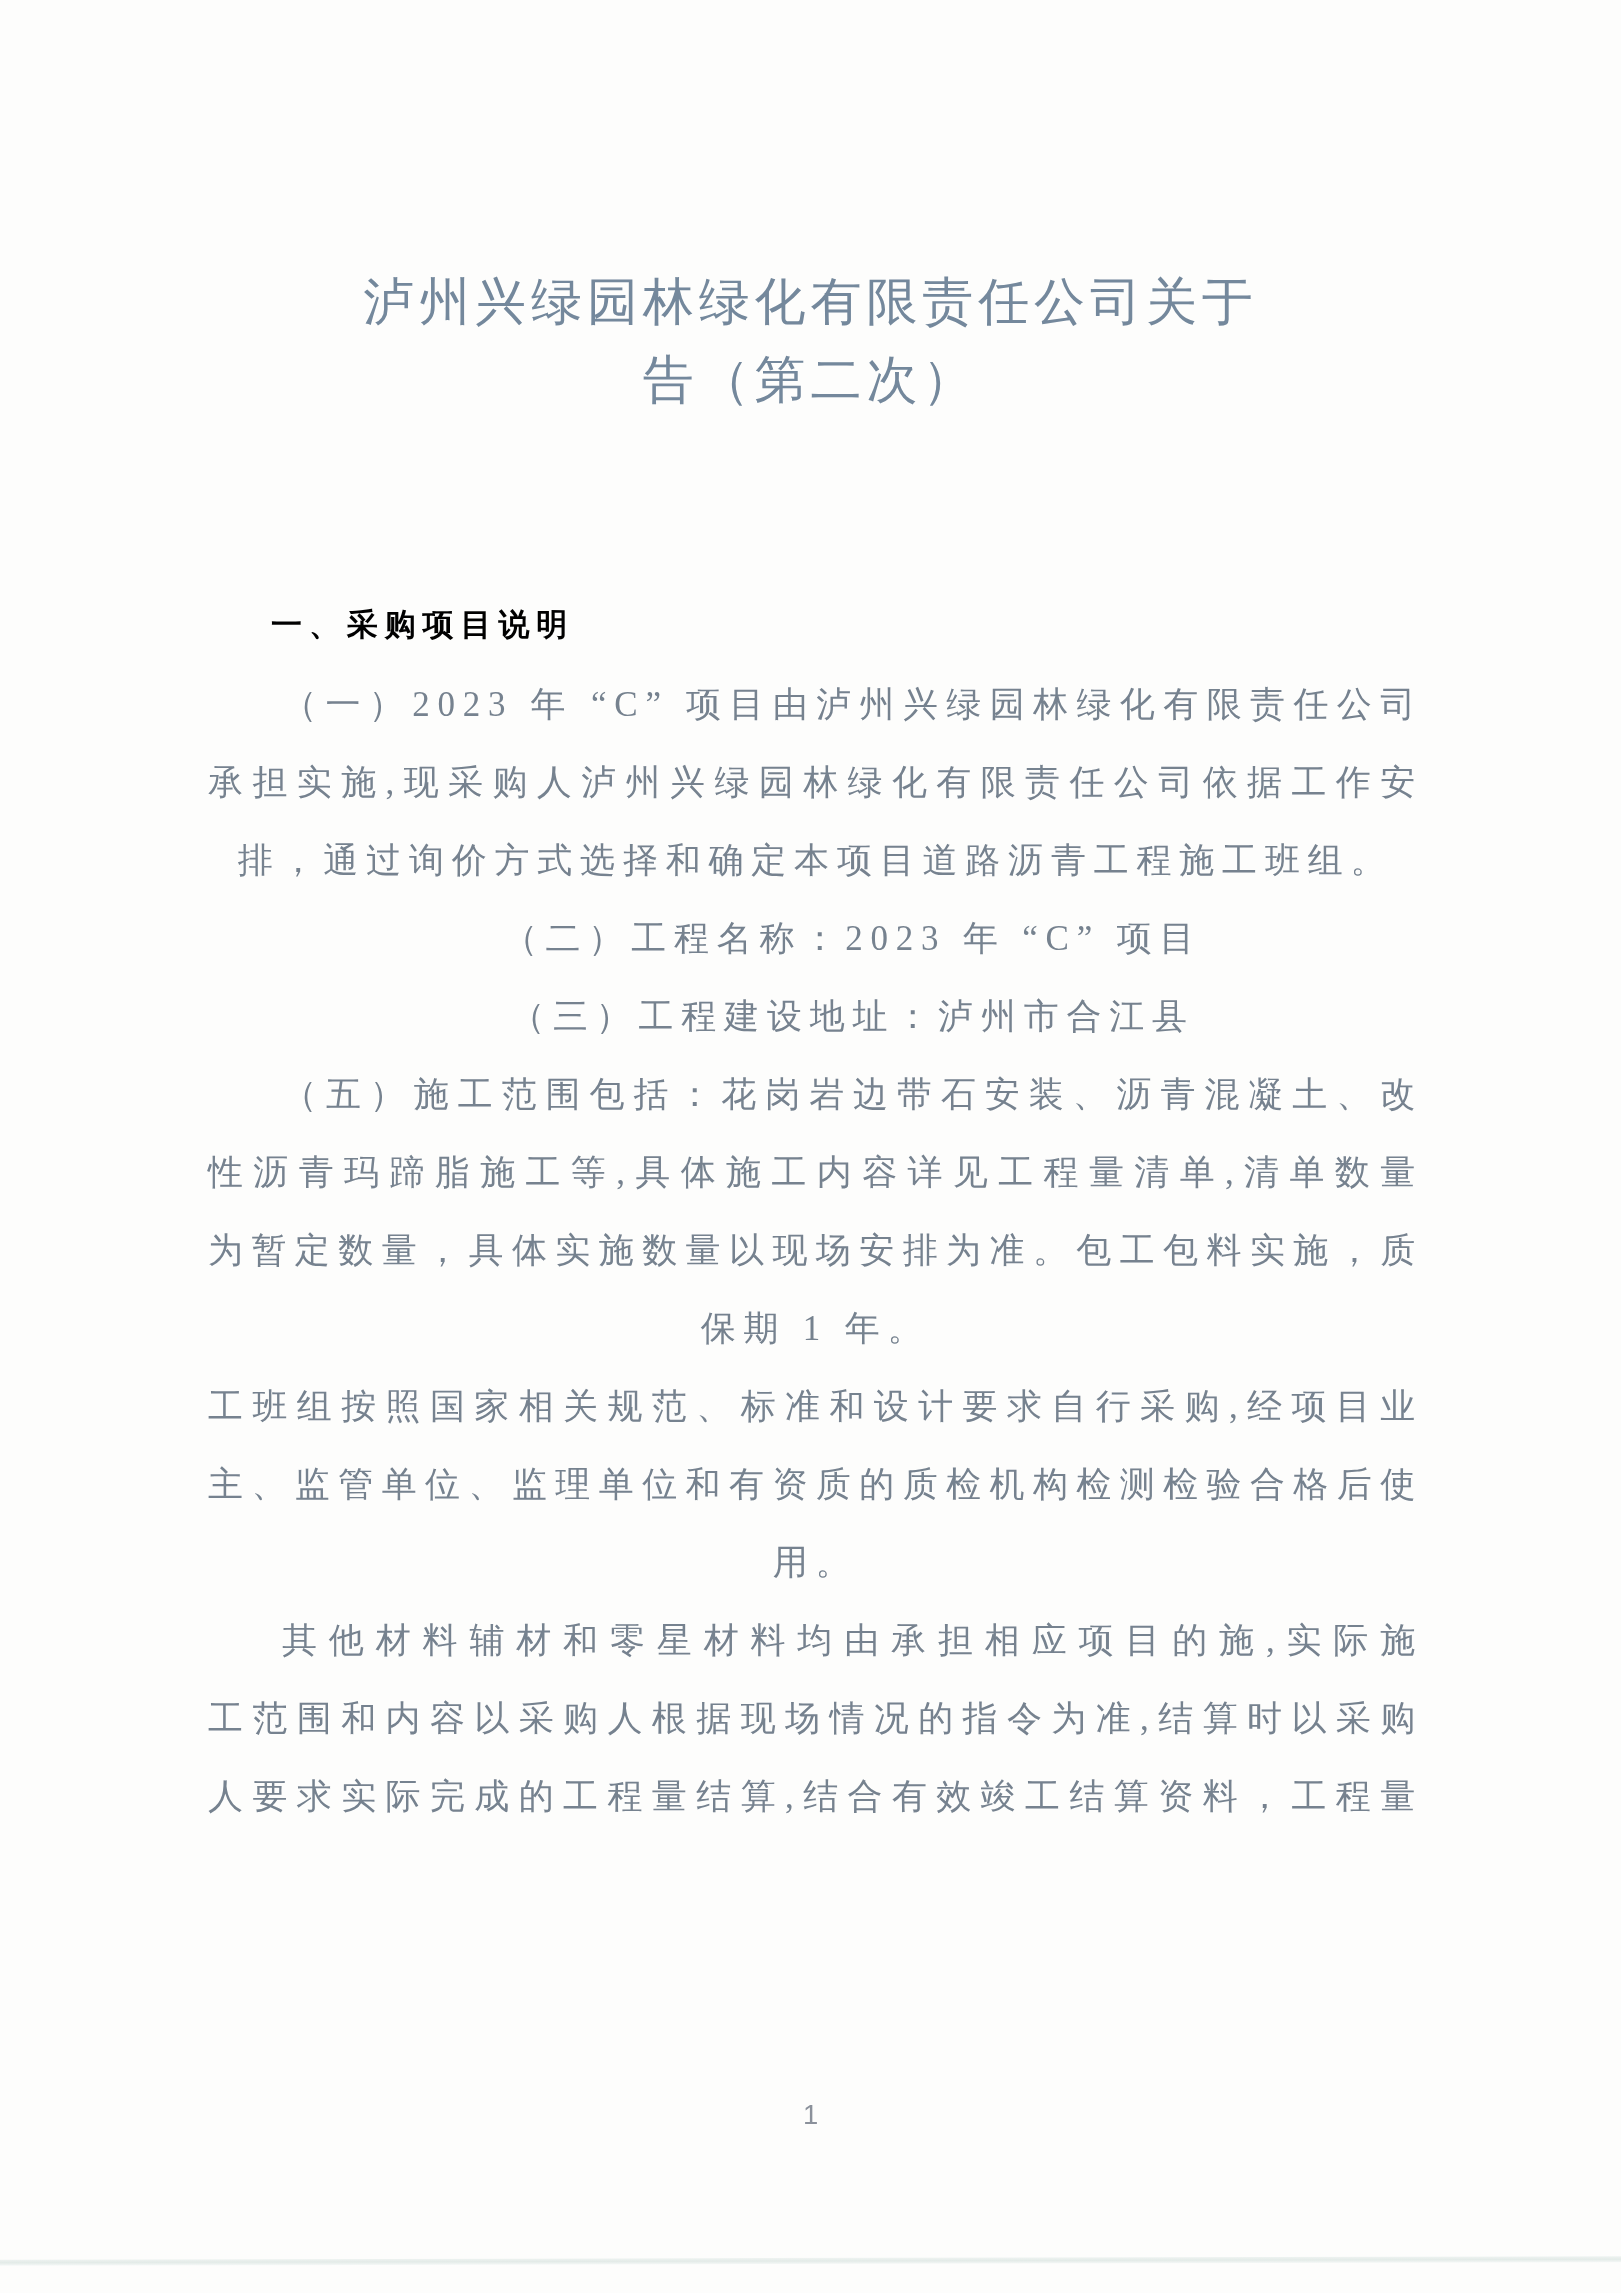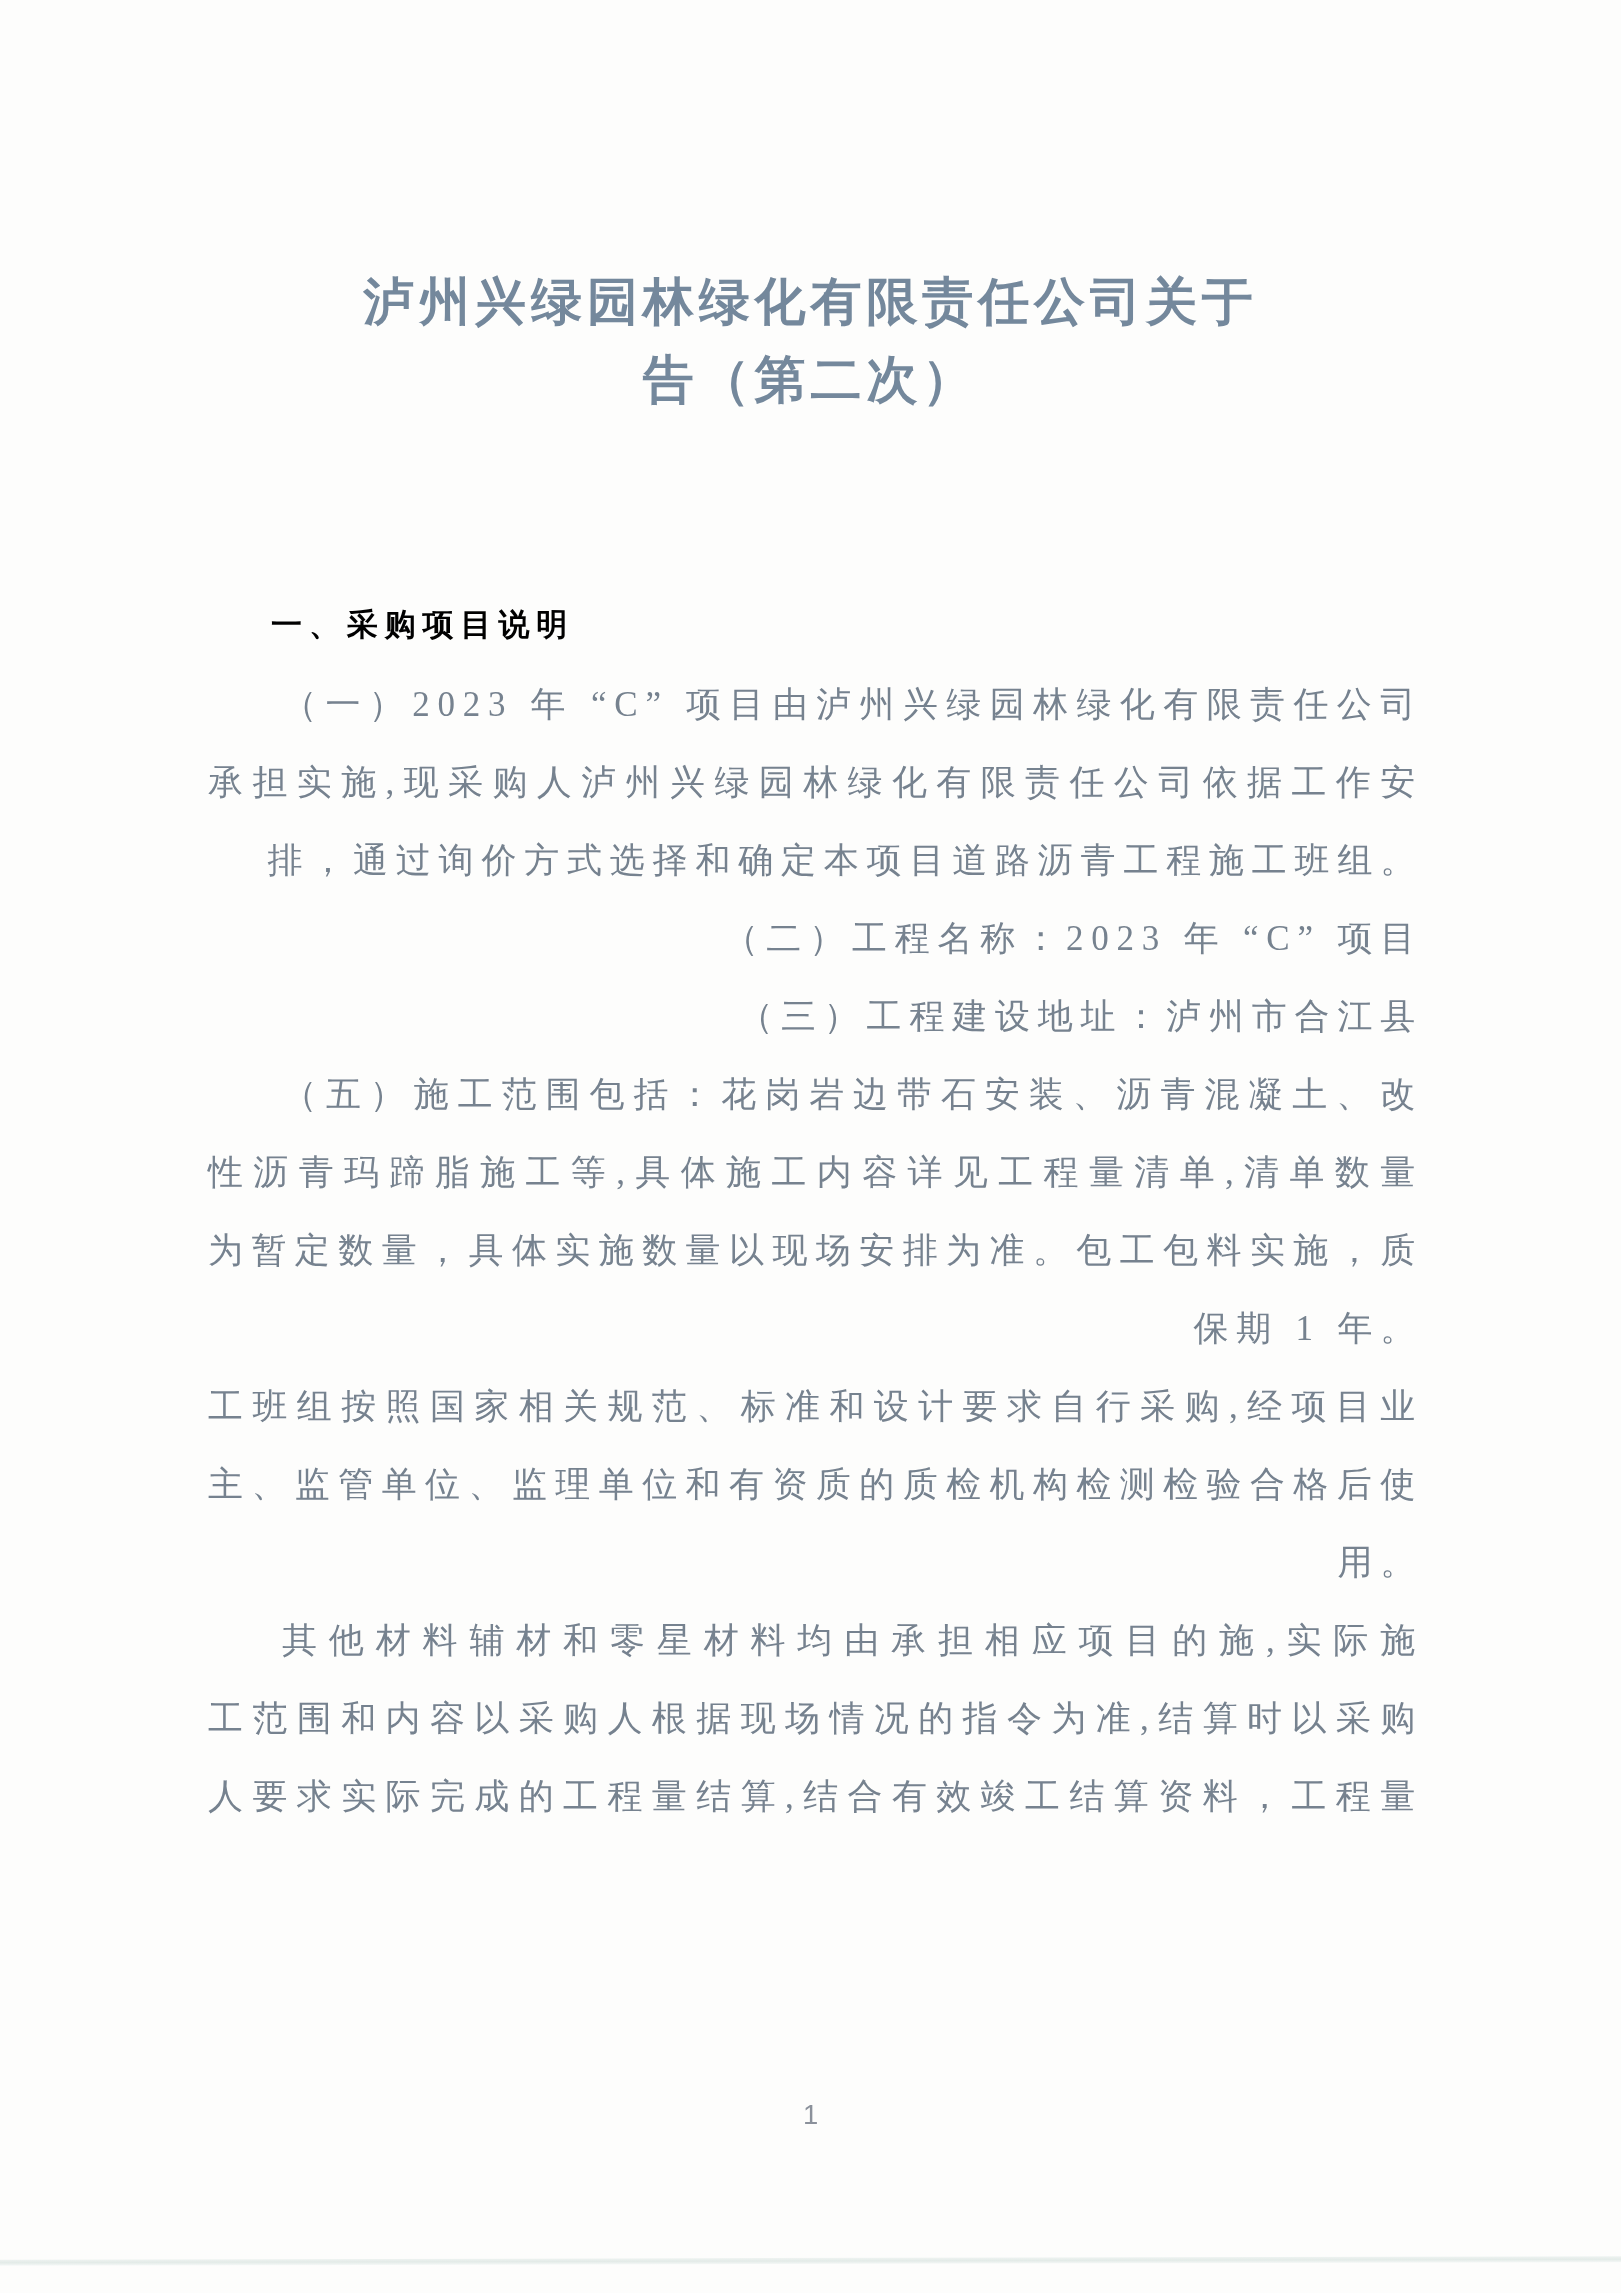--- a/index.html
+++ b/index.html
@@ -18,21 +18,21 @@
   
   .title-block {
     position: absolute;
     top: 263px;
     left: 203px;
     width: 1215px;
     text-align: center;
   }
   .title-line {
     font-family: "Liberation Sans", "DejaVu Sans", sans-serif;
-    font-weight: bold;
+    font-weight: normal;
     font-size: 51px;
     line-height: 78px;
     letter-spacing: 4.9px;
     color: #74889c;
     white-space: nowrap;
   }
   
   .text-block {
     position: absolute;
     top: 588px;
@@ -48,21 +48,21 @@
     color: #000000;
     padding-left: 63px;
     white-space: nowrap;
   }
   .line {
     font-size: 35px;
     line-height: 78px;
     letter-spacing: 7.8px;
     color: #76828f;
     white-space: nowrap;
-    text-align: right;
+    text-align: center;
   }
   .line.indent {
     padding-left: 74px;
   }
   .line.jfull {
     white-space: normal;
     text-align: justify;
     text-align-last: justify;
     text-justify: inter-character;
   }

